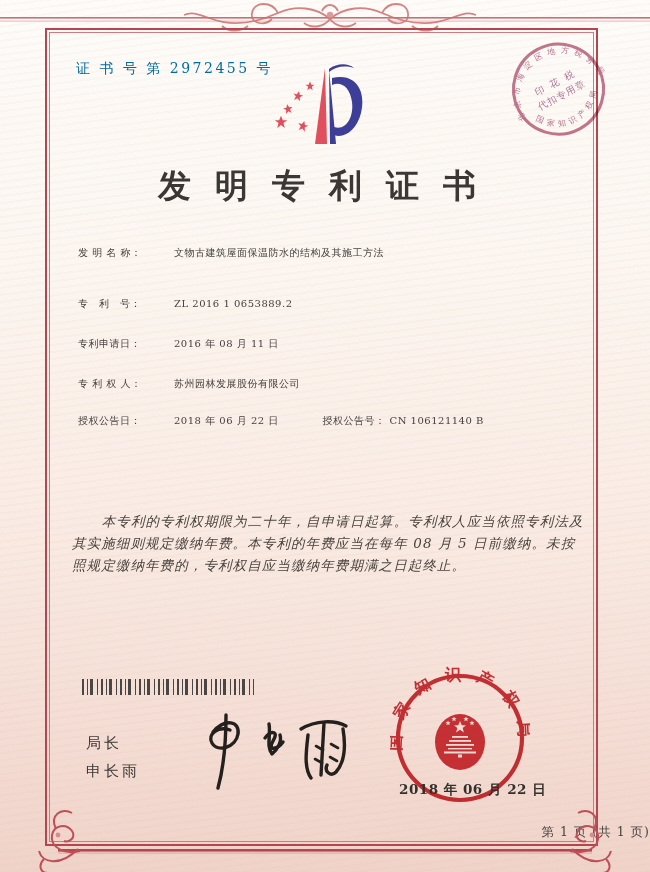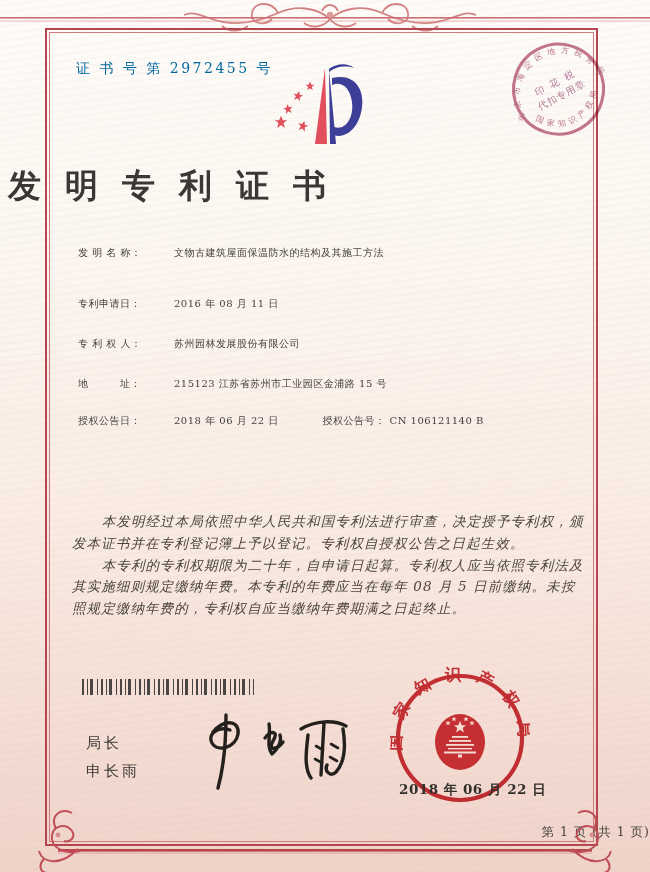--- a/index.html
+++ b/index.html
@@ -23,21 +23,21 @@
   .botdeco{top:800px;height:72px;}
   
   .certno{
     position:absolute;left:76px;top:60px;
     font-size:14px;letter-spacing:2.5px;color:#0369a1;white-space:nowrap;
   }
   
   .logo{position:absolute;left:262px;top:56px;width:130px;height:100px;}
   
   .title{
-    position:absolute;left:0;right:0;top:164px;text-align:left;
+    position:absolute;left:0;right:0;top:164px;text-align:center;
     font-size:33px;font-weight:700;letter-spacing:24px;padding-left:8px;
     color:#3b3734;white-space:nowrap;
   }
   
   .fields{position:absolute;left:78px;top:246px;right:60px;height:266px;font-size:10px;color:#46413d;}
   .frow{position:absolute;left:0;white-space:nowrap;letter-spacing:0.5px;}
   .frow:nth-of-type(1){top:0;}
   .frow:nth-of-type(2){top:51px;}
   .frow:nth-of-type(3){top:91px;}
   .frow:nth-of-type(4){top:131px;}
@@ -141,38 +141,37 @@
   <text x="56" y="63" font-size="9.5" fill="#a05a86" text-anchor="middle" letter-spacing="1" font-family="'DejaVu Serif',serif">代扣专用章</text>
 </svg>
 
 <div class="title">发明专利证书</div>
 
 <div class="fields">
   <div class="frow">
     <span class="flabel">发 明 名 称：</span><span class="fvalue">文物古建筑屋面保温防水的结构及其施工方法</span>
   </div>
   <div class="frow">
+    <span class="flabel">专　利　号：</span><span class="fvalue">ZL 2016 1 0653889.2</span>
+  </div>
+  <div class="frow">
     <span class="flabel">专利申请日：</span><span class="fvalue">2016 年 08 月 11 日</span>
   </div>
   <div class="frow">
     <span class="flabel">专 利 权 人：</span><span class="fvalue">苏州园林发展股份有限公司</span>
-  </div>
-  <div class="frow">
-    <span class="flabel">地　　　址：</span><span class="fvalue">215123 江苏省苏州市工业园区金浦路 15 号</span>
   </div>
   <div class="frow">
     <span class="flabel">授权公告日：</span><span class="fvalue">2018 年 06 月 22 日</span>
     <span class="fpair2">
       <span>授权公告号：</span><span class="fvalue">CN 106121140 B</span>
     </span>
   </div>
 </div>
 
 <div class="body-text">
-  <p>本发明经过本局依照中华人民共和国专利法进行审查，决定授予专利权，颁发本证书并在专利登记簿上予以登记。专利权自授权公告之日起生效。</p>
   <p>本专利的专利权期限为二十年，自申请日起算。专利权人应当依照专利法及其实施细则规定缴纳年费。本专利的年费应当在每年 08 月 5 日前缴纳。未按照规定缴纳年费的，专利权自应当缴纳年费期满之日起终止。</p>
 </div>
 
 <div class="barcode"></div>
 
 <div class="director">
   <div>局长</div>
   <div>申长雨</div>
 </div>
 

